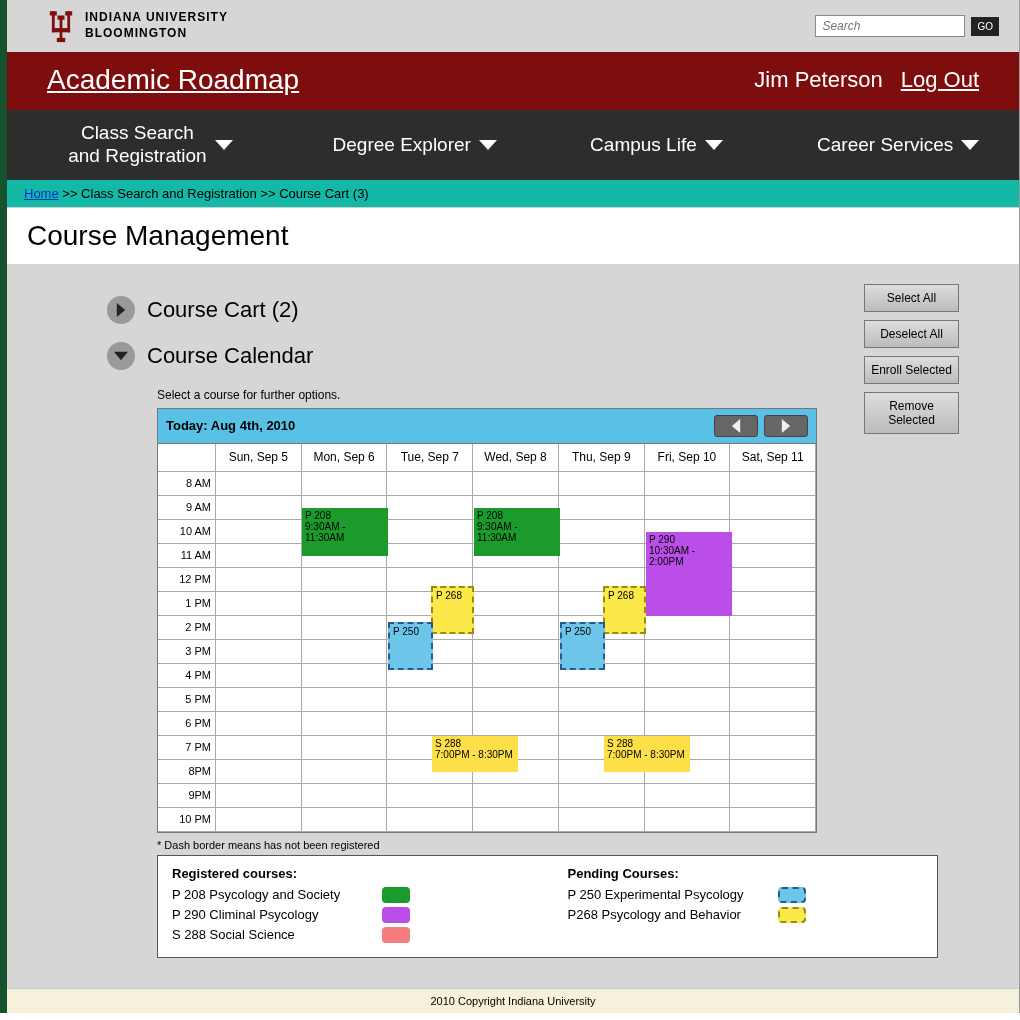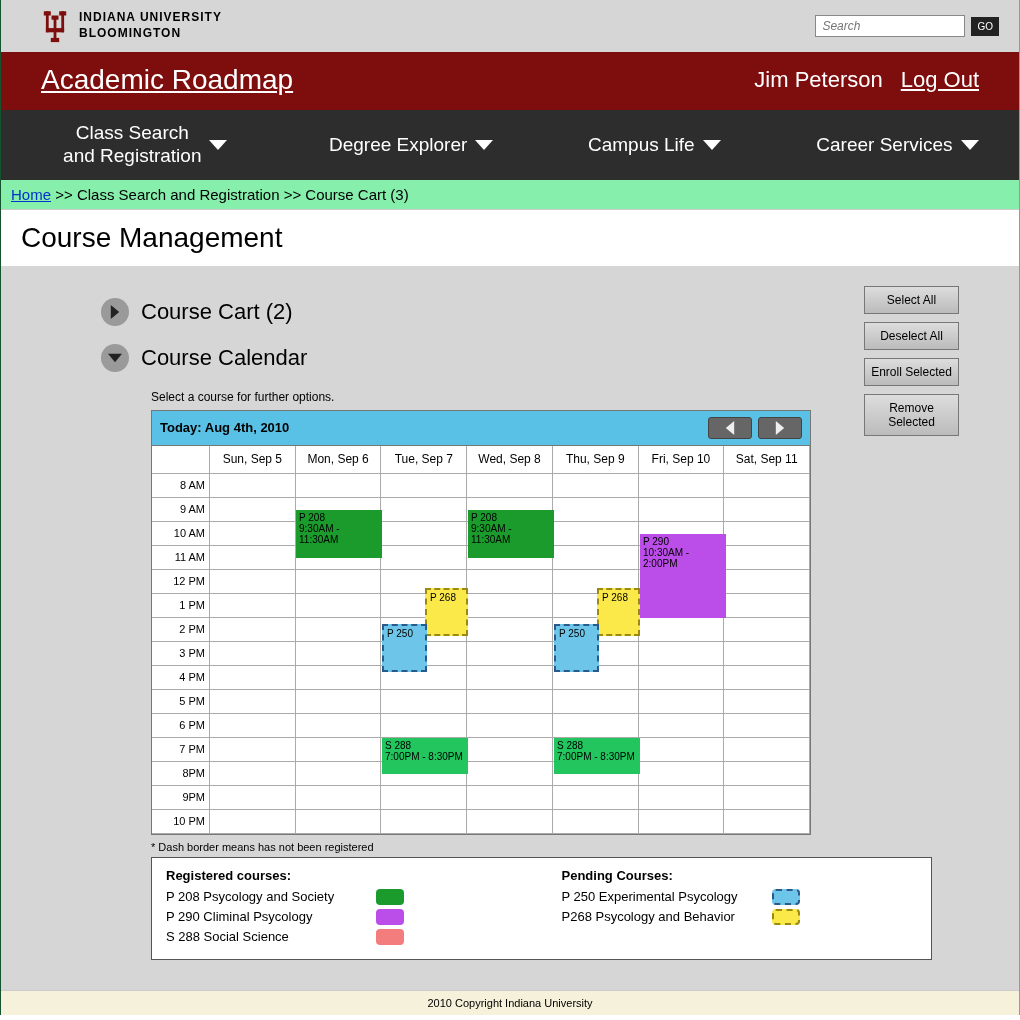--- a/index.html
+++ b/index.html
@@ -1,33 +1,33 @@
 <!DOCTYPE html>
 <html><head>
 <meta charset="utf-8">
 <style>
 * { box-sizing: border-box; margin: 0; padding: 0; }
 body { font-family: Arial, Helvetica, sans-serif; background: #fff; }
-.page { width: 1020px; margin: 0 auto; background: #d6d6d6; border-left:1px solid #14532d; border-right:1px solid #999; }
+.page { width: 1020px; margin: 0 auto; background: #d6d6d6; border-left:7px solid #14532d; border-right:1px solid #999; }
 .topbar { background: #d6d6d6; display:flex; align-items:center; justify-content:space-between; padding:8px 20px 8px 40px; }
 .brand { display:flex; align-items:center; gap:10px; }
 .brand-logo { width:28px; height:36px; }
 .brand-text { font-weight:bold; font-size:12px; line-height:1.3; letter-spacing:1px; }
 .search-area { display:flex; gap:6px; align-items:center; }
 .search-input { width:150px; height:22px; border:1px solid #888; padding:2px 6px; font-size:12px; font-style:italic; color:#666; }
 .go-btn { background:#222; color:#fff; font-size:10px; padding:4px 6px; border:none; cursor:pointer; }
 .redbar { background:#7e0d0d; color:#fff; display:flex; align-items:center; justify-content:space-between; padding:12px 40px 14px 40px; }
 .app-title { font-size:28px; font-weight:normal;text-decoration:underline; }
 .user-area { display:flex; gap:18px; align-items:center; font-size:22px; }
 .logout { text-decoration:underline; cursor:pointer; }
 .navbar { background:#2d2d2d; display:flex; color:#fff; }
 .nav-item { flex:1; text-align:center; padding:12px 8px; font-size:19px; cursor:pointer; display:flex; align-items:center; justify-content:center; gap:8px; }
 .nav-item.first { flex:1.2; line-height:1.2; }
 .chev { width:0; height:0; border-left:9px solid transparent; border-right:9px solid transparent; border-top:10px solid #fff; display:inline-block; }
-.breadcrumb { background:#86efac; font-size:15px; padding:6px 10px; border-bottom:1px solid #ccc; }
+.breadcrumb { background:#14b8a6; font-size:13px; padding:6px 17px; border-bottom:1px solid #ccc; }
 .breadcrumb a { color:#0033cc; text-decoration:underline; }
 .page-title-bar { background:#fff; padding:12px 20px; }
 .page-title { font-size:28px; font-weight:normal; }
 .content { position:relative; padding:20px 60px 30px 60px; background:#d6d6d6; }
 .section-row { display:flex; align-items:center; gap:12px; margin:12px 0 18px 40px; }
 .round-btn { width:28px; height:28px; border-radius:50%; background:#9a9a9a; display:flex; align-items:center; justify-content:center; cursor:pointer; }
 .round-btn svg { width:14px; height:14px; }
 .section-label { font-size:22px; }
 .action-col { position:absolute; right:60px; top:20px; display:flex; flex-direction:column; gap:8px; }
 .action-btn { width:95px; font-size:12px; padding:6px 4px; background:linear-gradient(#ddd,#bbb); border:1px solid #777; cursor:pointer; text-align:center; }
@@ -44,21 +44,21 @@
 .cal-time { width:58px; border-right:1px solid #aaa; border-bottom:1px solid #aaa; font-size:11px; text-align:right; padding-right:4px; display:flex; align-items:center; justify-content:flex-end; }
 .cal-day { flex:1; border-right:1px solid #aaa; border-bottom:1px solid #aaa; font-size:12px; display:flex; align-items:center; justify-content:center; }
 .cal-row.header .cal-time { background:#fff; }
 .cal-row.header .cal-day { font-weight:normal; }
 .events { position:absolute; left:58px; right:0; top:28px; bottom:0; pointer-events:none; }
 .event { position:absolute; font-size:10px; padding:2px 3px; overflow:hidden; pointer-events:auto; cursor:pointer; }
 .ev-green { background:#1a9b2c; color:#000; }
 .ev-purple { background:#bb4ee8; color:#000; }
 .ev-blue { background:#6dc5ea; border:2px dashed #2a5a8a; color:#000; }
 .ev-yellow { background:#fbe94a; border:2px dashed #9a8a10; color:#000; }
-.ev-red { background:#22c55e; color:#000; }
+.ev-red { background:#fde047; color:#000;margin-left:44px; }
 .footnote { font-size:11px; margin:6px 0 4px 90px; }
 .legend-box { border:1px solid #555; background:#fff; margin-left:90px; width:781px; padding:10px 14px; display:flex; gap:40px; }
 .legend-col { flex:1; font-size:13px; }
 .legend-col .head { font-weight:bold; margin-bottom:6px; }
 .legend-item { display:flex; align-items:center; gap:10px; margin:4px 0; }
 .swatch { width:28px; height:16px; border-radius:4px; }
 .swatch.green { background:#1a9b2c; }
 .swatch.purple { background:#bb4ee8; }
 .swatch.red { background:#f37d7d; }
 .swatch.blue { background:#6dc5ea; border:2px dashed #2a5a8a; }

